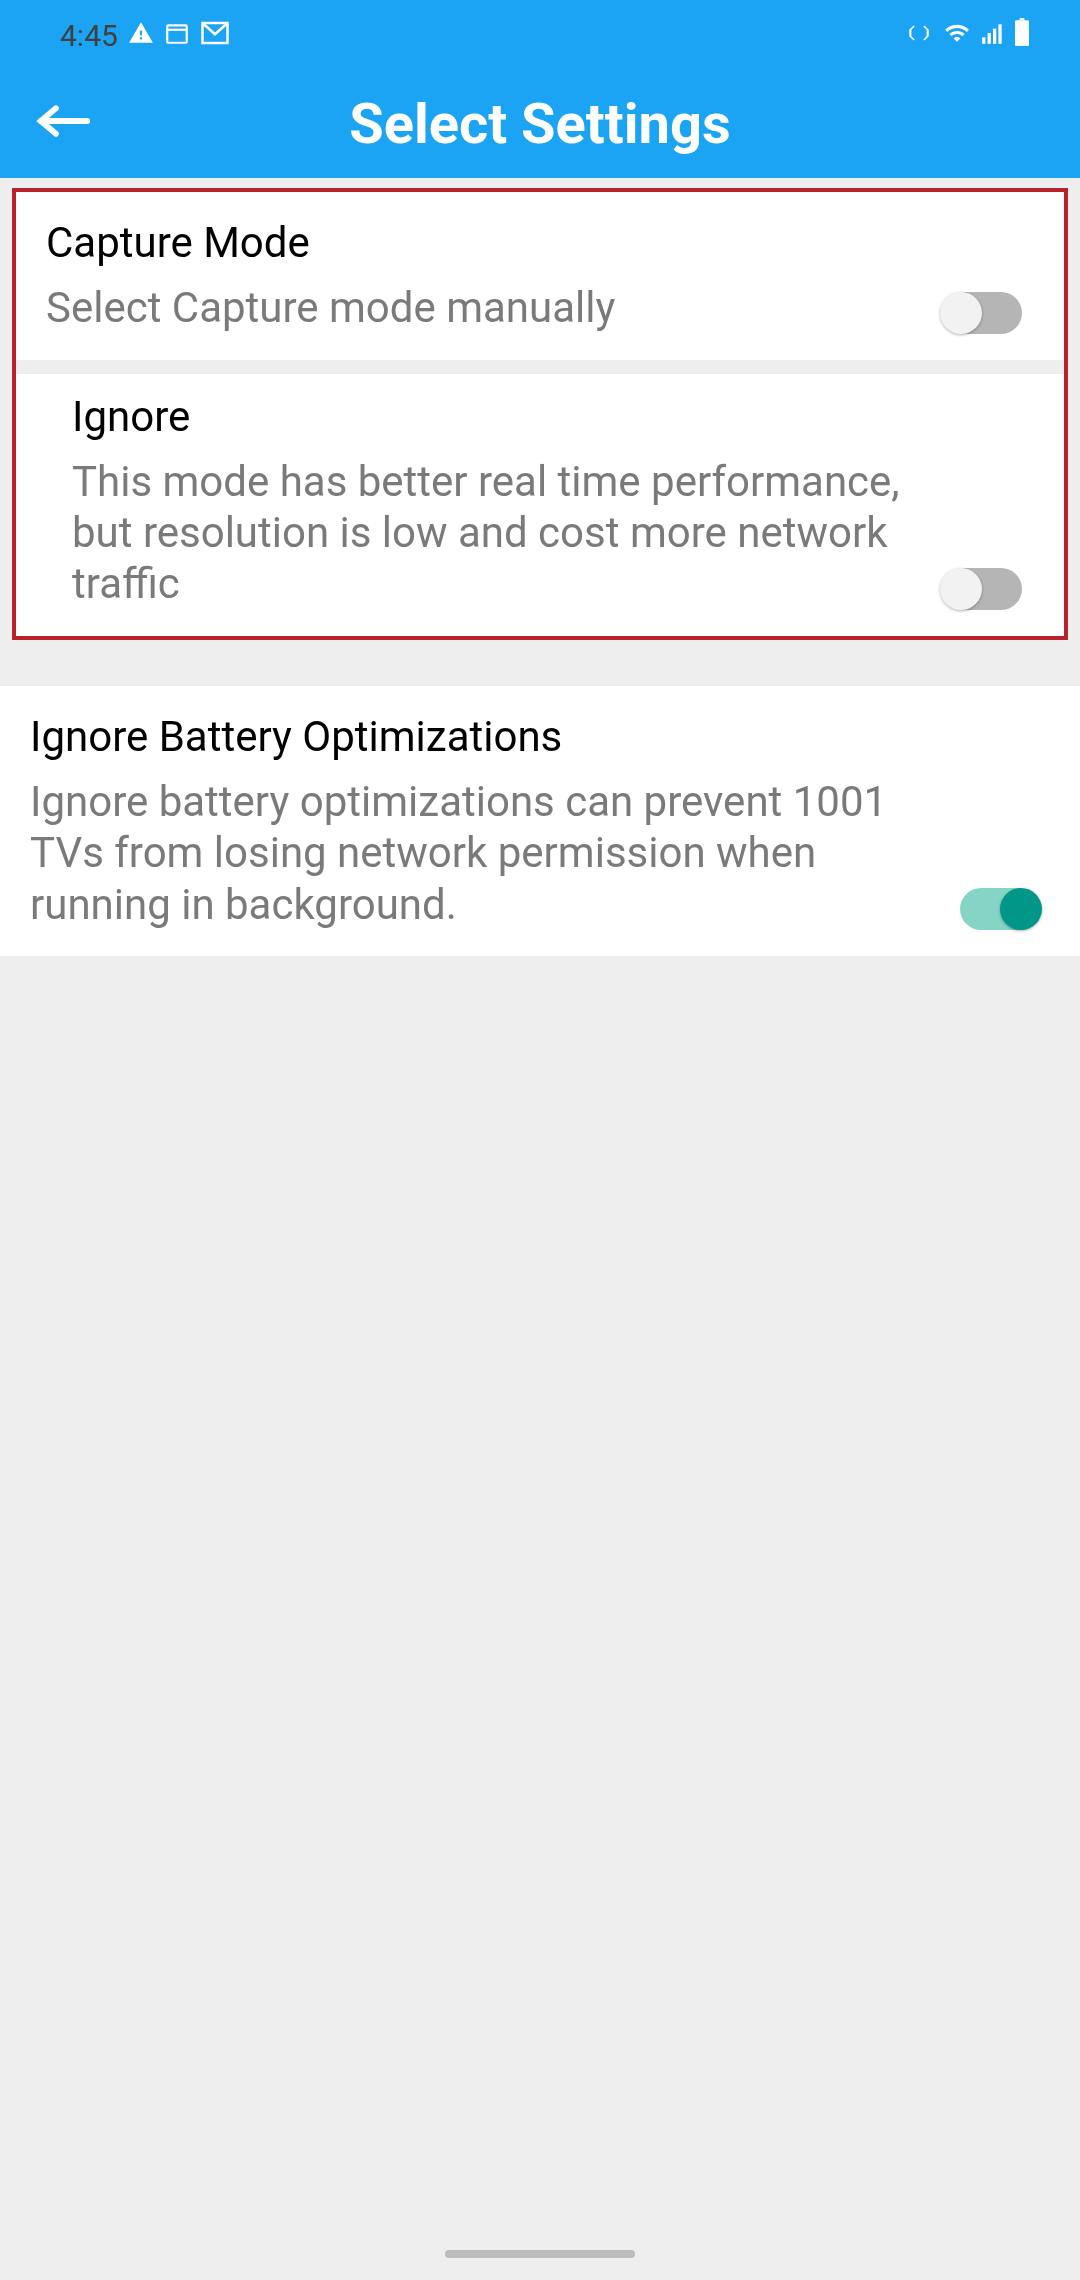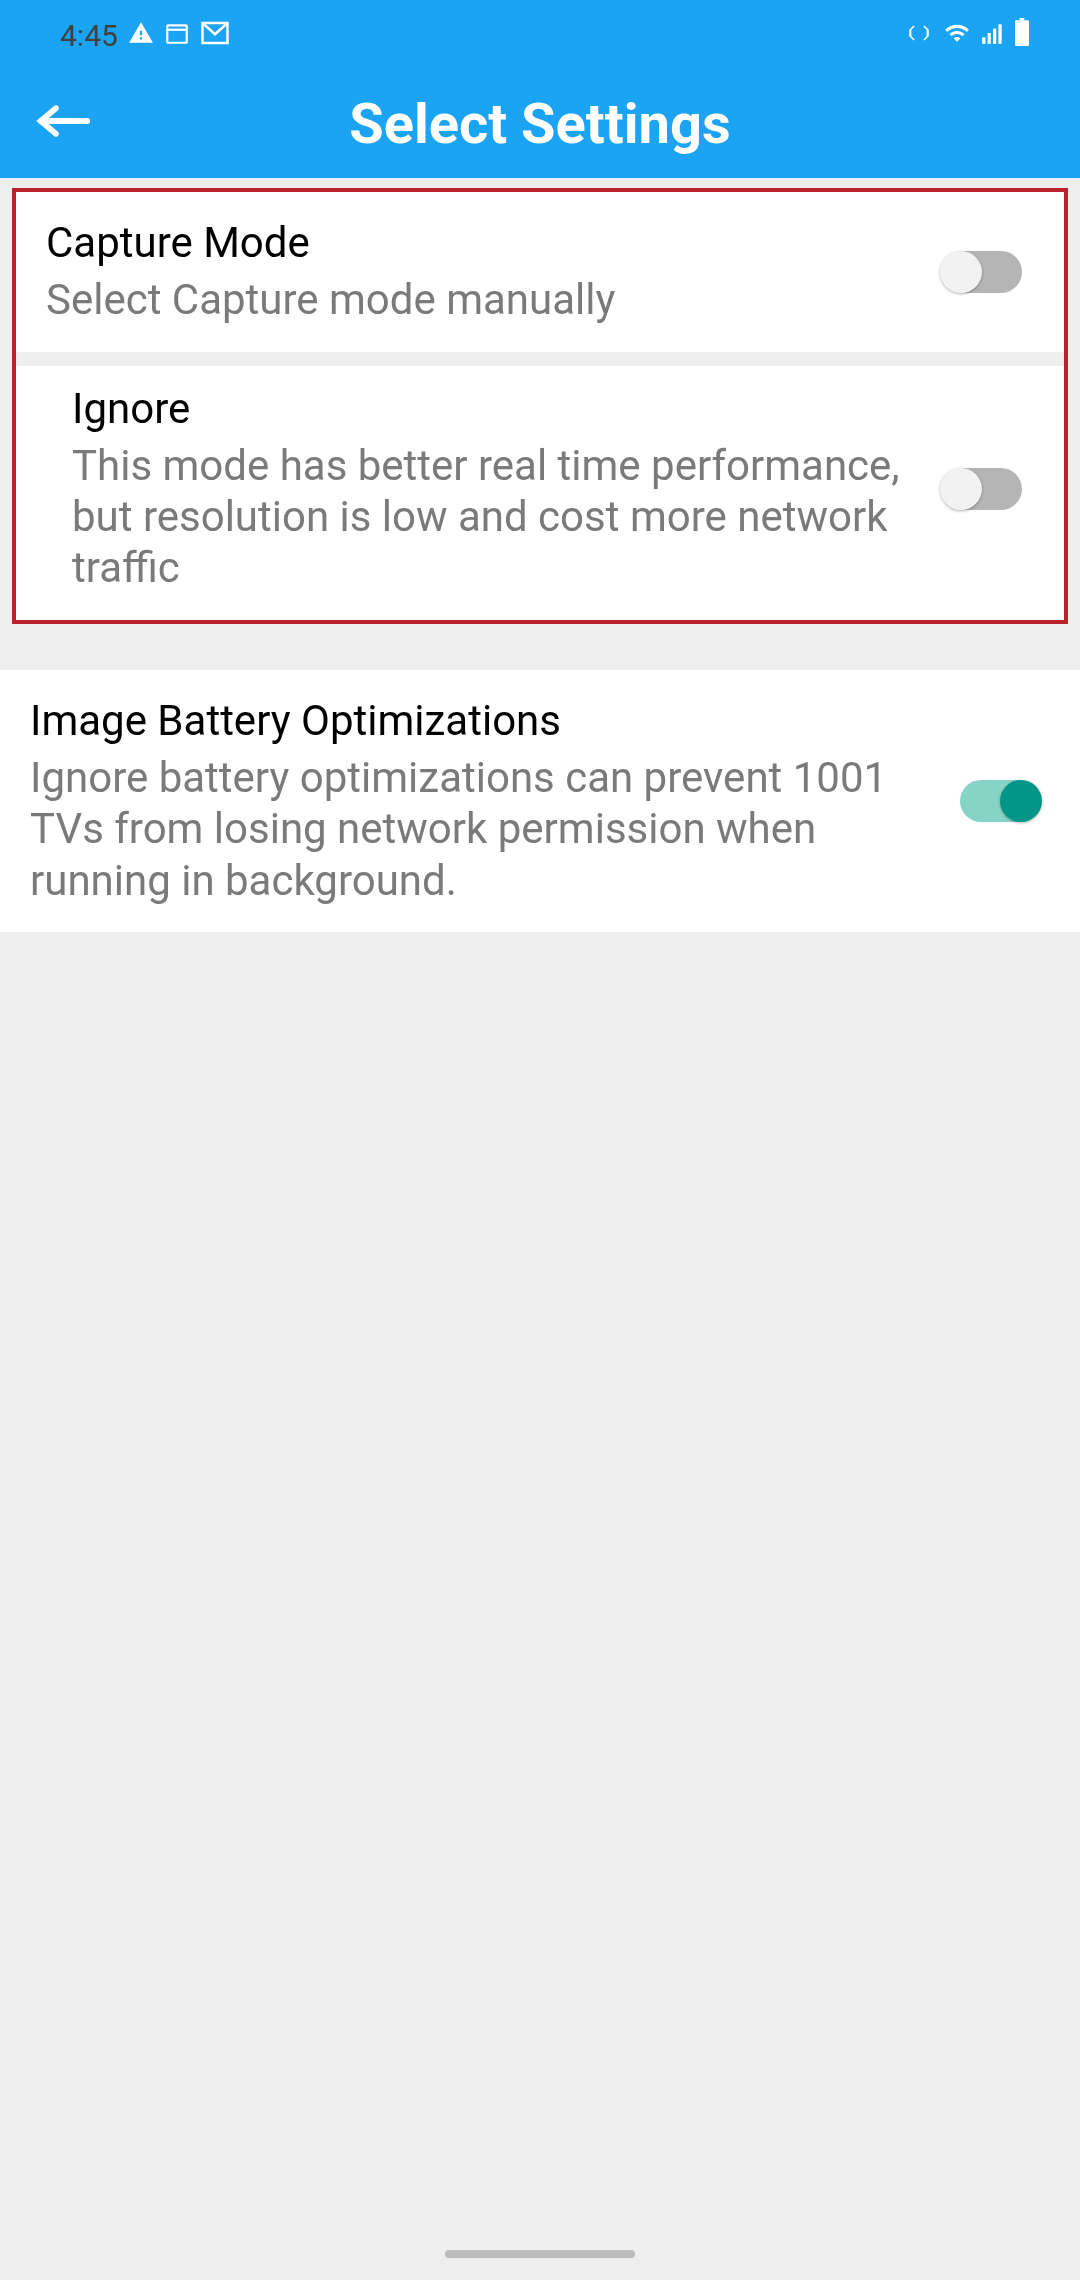--- a/index.html
+++ b/index.html
@@ -44,27 +44,27 @@
     font-size: 56px;
     font-weight: 700;
   }
   .content { }
   .section {
     background: #fff;
     margin-bottom: 0;
   }
   .row {
     display: flex;
-    align-items: center;
+    align-items: flex-end;
     padding: 26px 42px 26px 30px;
   }
   .row.sub { padding-left: 56px; }
   .text-col { flex: 1; padding-right: 20px; }
   .title { font-size: 42px; color: #000; line-height: 1.2; }
-  .desc { font-size: 42px; color: #7a7a7a; line-height: 1.22; margin-top: 6px; }
+  .desc { font-size: 42px; color: #7a7a7a; line-height: 1.22; margin-top: 14px; }
   .toggle {
     width: 78px;
     height: 42px;
     border-radius: 21px;
     position: relative;
     flex-shrink: 0;
   }
   .toggle .knob {
     position: absolute;
     width: 42px;
@@ -181,21 +181,21 @@
           </div>
       </div>
     </div>
   </div>
 
   <div class="gap2"></div>
 
   <div class="section">
     <div class="row">
       <div class="text-col">
-        <div class="title">Image Battery Optimizations</div>
+        <div class="title">Ignore Battery Optimizations</div>
         <div class="desc">Ignore battery optimizations can prevent 1001 TVs from losing network permission when running in background.</div>
       </div>
       <div class="toggle on">
           <div class="knob"></div>
         </div>
     </div>
   </div>
 
   <div class="gap2"></div>
 

